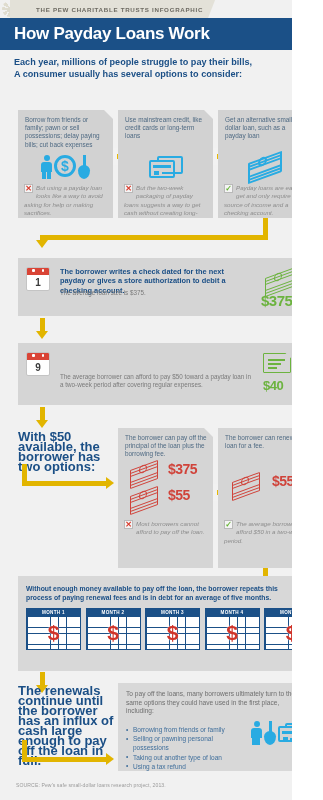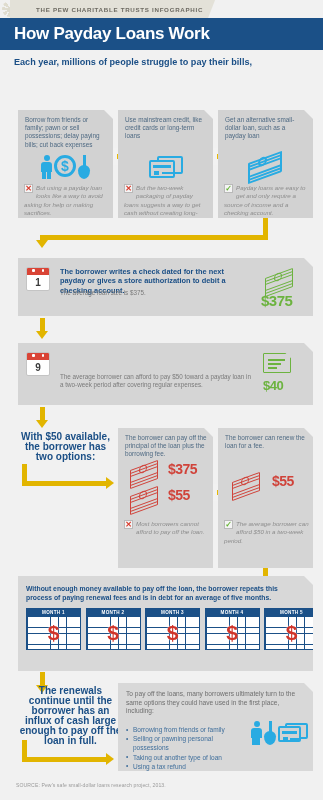--- a/index.html
+++ b/index.html
@@ -2,21 +2,21 @@
 <html><head>
 <meta charset="utf-8">
 <style>
   * { box-sizing: border-box; margin:0; padding:0; }
   html,body{
     width:323px; height:800px;
     background:#ffffff;
     font-family:"Liberation Sans", sans-serif;
     -webkit-font-smoothing:antialiased;
   }
-  #page{ position:relative; width:323px; height:800px; background:#f1f1f1; overflow:hidden; }
+  #page{ position:relative; width:292px; height:800px; background:#f1f1f1; overflow:hidden; }
 
   
   .masthead{
     position:absolute; left:0; top:0; width:323px; height:18px;
     background:#f1f1f1;
   }
   .mast-tab{
     position:absolute; left:10px; top:0; height:18px;
     background:#e3e1d8;
     padding:0 12px 0 26px;
@@ -222,21 +222,21 @@
       repeating-linear-gradient(to bottom, #1b5087 0 0.6px, transparent .6px 5.7px);
   }
   .mcal .grid .d{
     position:absolute; inset:0; display:flex; align-items:center; justify-content:center;
     color:#d0342a; font-size:21px; font-weight:bold; line-height:1; text-shadow:0 0 2px #fff;
   }
 
   
   .bottom-left{
     position:absolute; left:18px; top:686px; width:105px;
-    font-size:10px; font-weight:bold; color:#1b4f86; line-height:10px;text-align:center;
+    font-size:13px; font-weight:bold; color:#1b4f86; line-height:10px;
   }
   .bl-head{ font-size:6.6px; color:#6f6f6f; line-height:8.6px; }
   .blist{ margin-top:5px; }
   .blist li{
     list-style:none; position:relative; padding-left:7px;
     font-size:6.5px; color:#3f6e9b; line-height:9.2px;
   }
   .blist li:before{
     content:"•"; position:absolute; left:0; top:-.5px; color:#3f6e9b;
   }
@@ -257,20 +257,21 @@
       <span>THE PEW CHARITABLE TRUSTS INFOGRAPHIC</span>
     </div>
   </div>
 
   <div class="titlebar">
     <h1>How Payday Loans Work</h1>
   </div>
 
   <div class="intro">
     <p>Each year, millions of people struggle to pay their bills,</p>
+    <p>A consumer usually has several options to consider:</p>
   </div>
 
   <div class="panel opt-col" style="left:18px; top:110px; height:108px;">
     <div class="opt-head">Borrow from friends or family; pawn or sell possessions; delay paying bills; cut back expenses</div>
     <div class="opt-icon">
       <div class="person">
         <div class="head"></div>
           <div class="body"></div>
           <div class="leg l"></div>
           <div class="leg r"></div>

